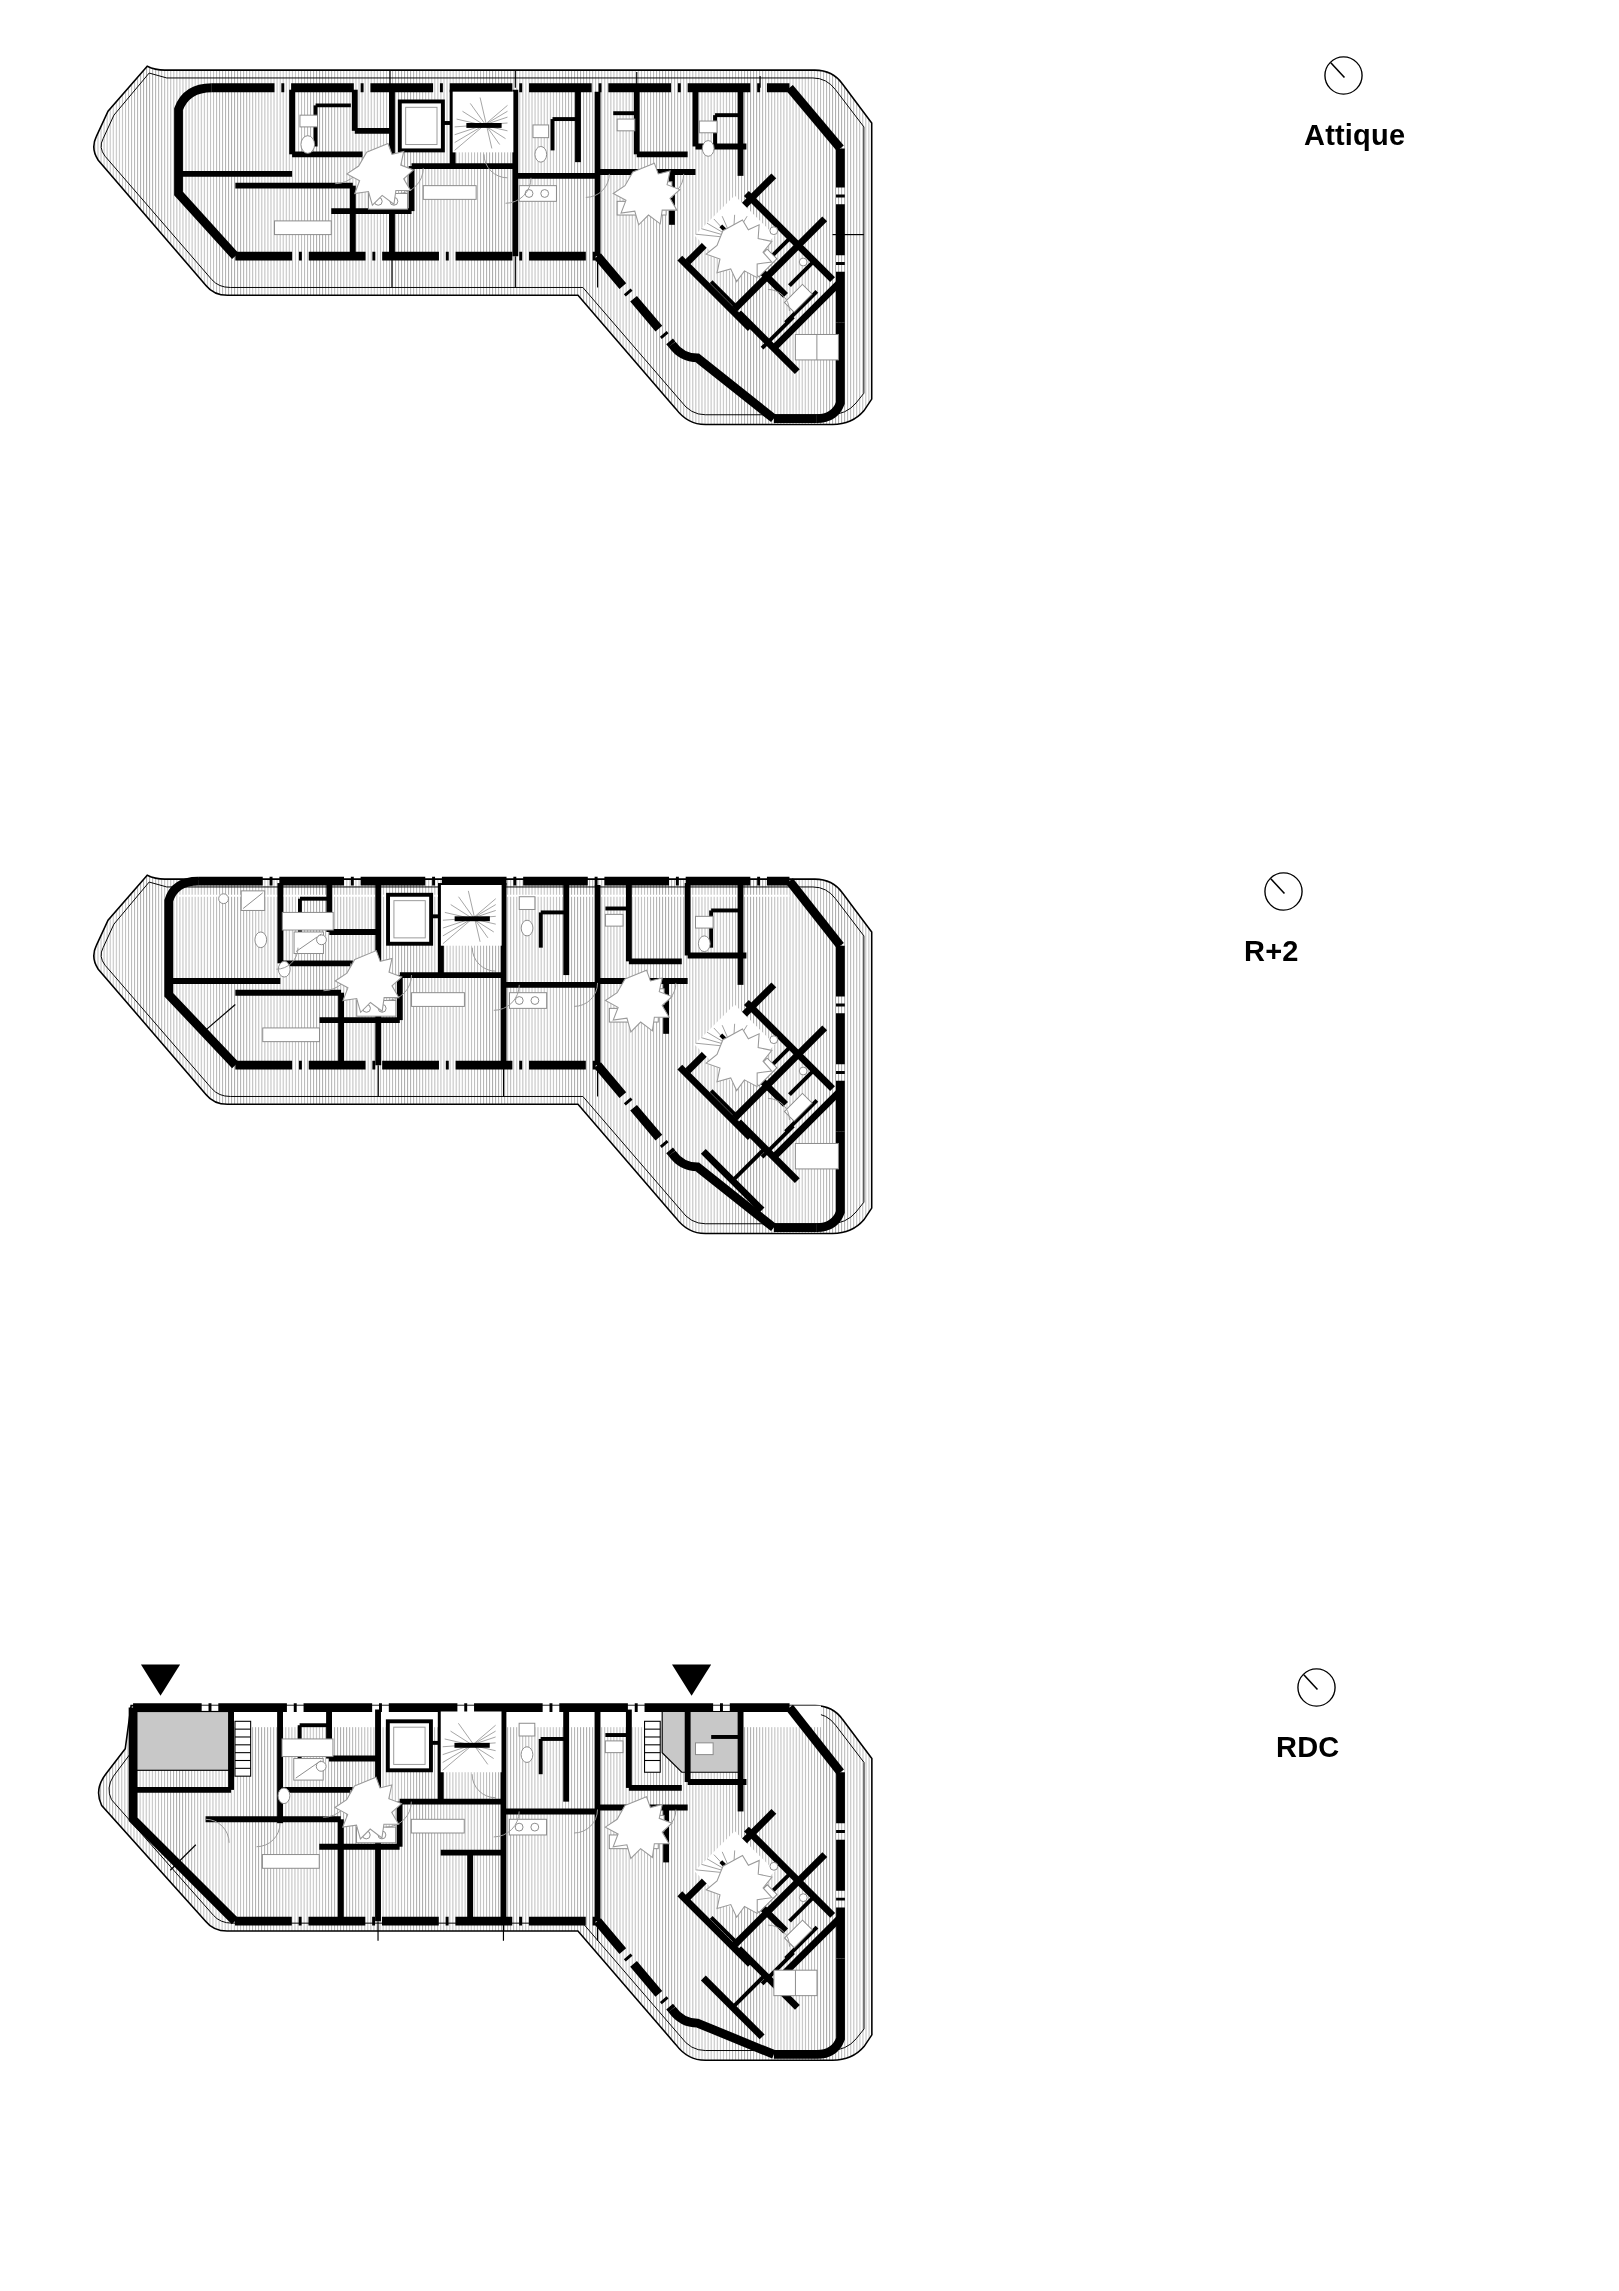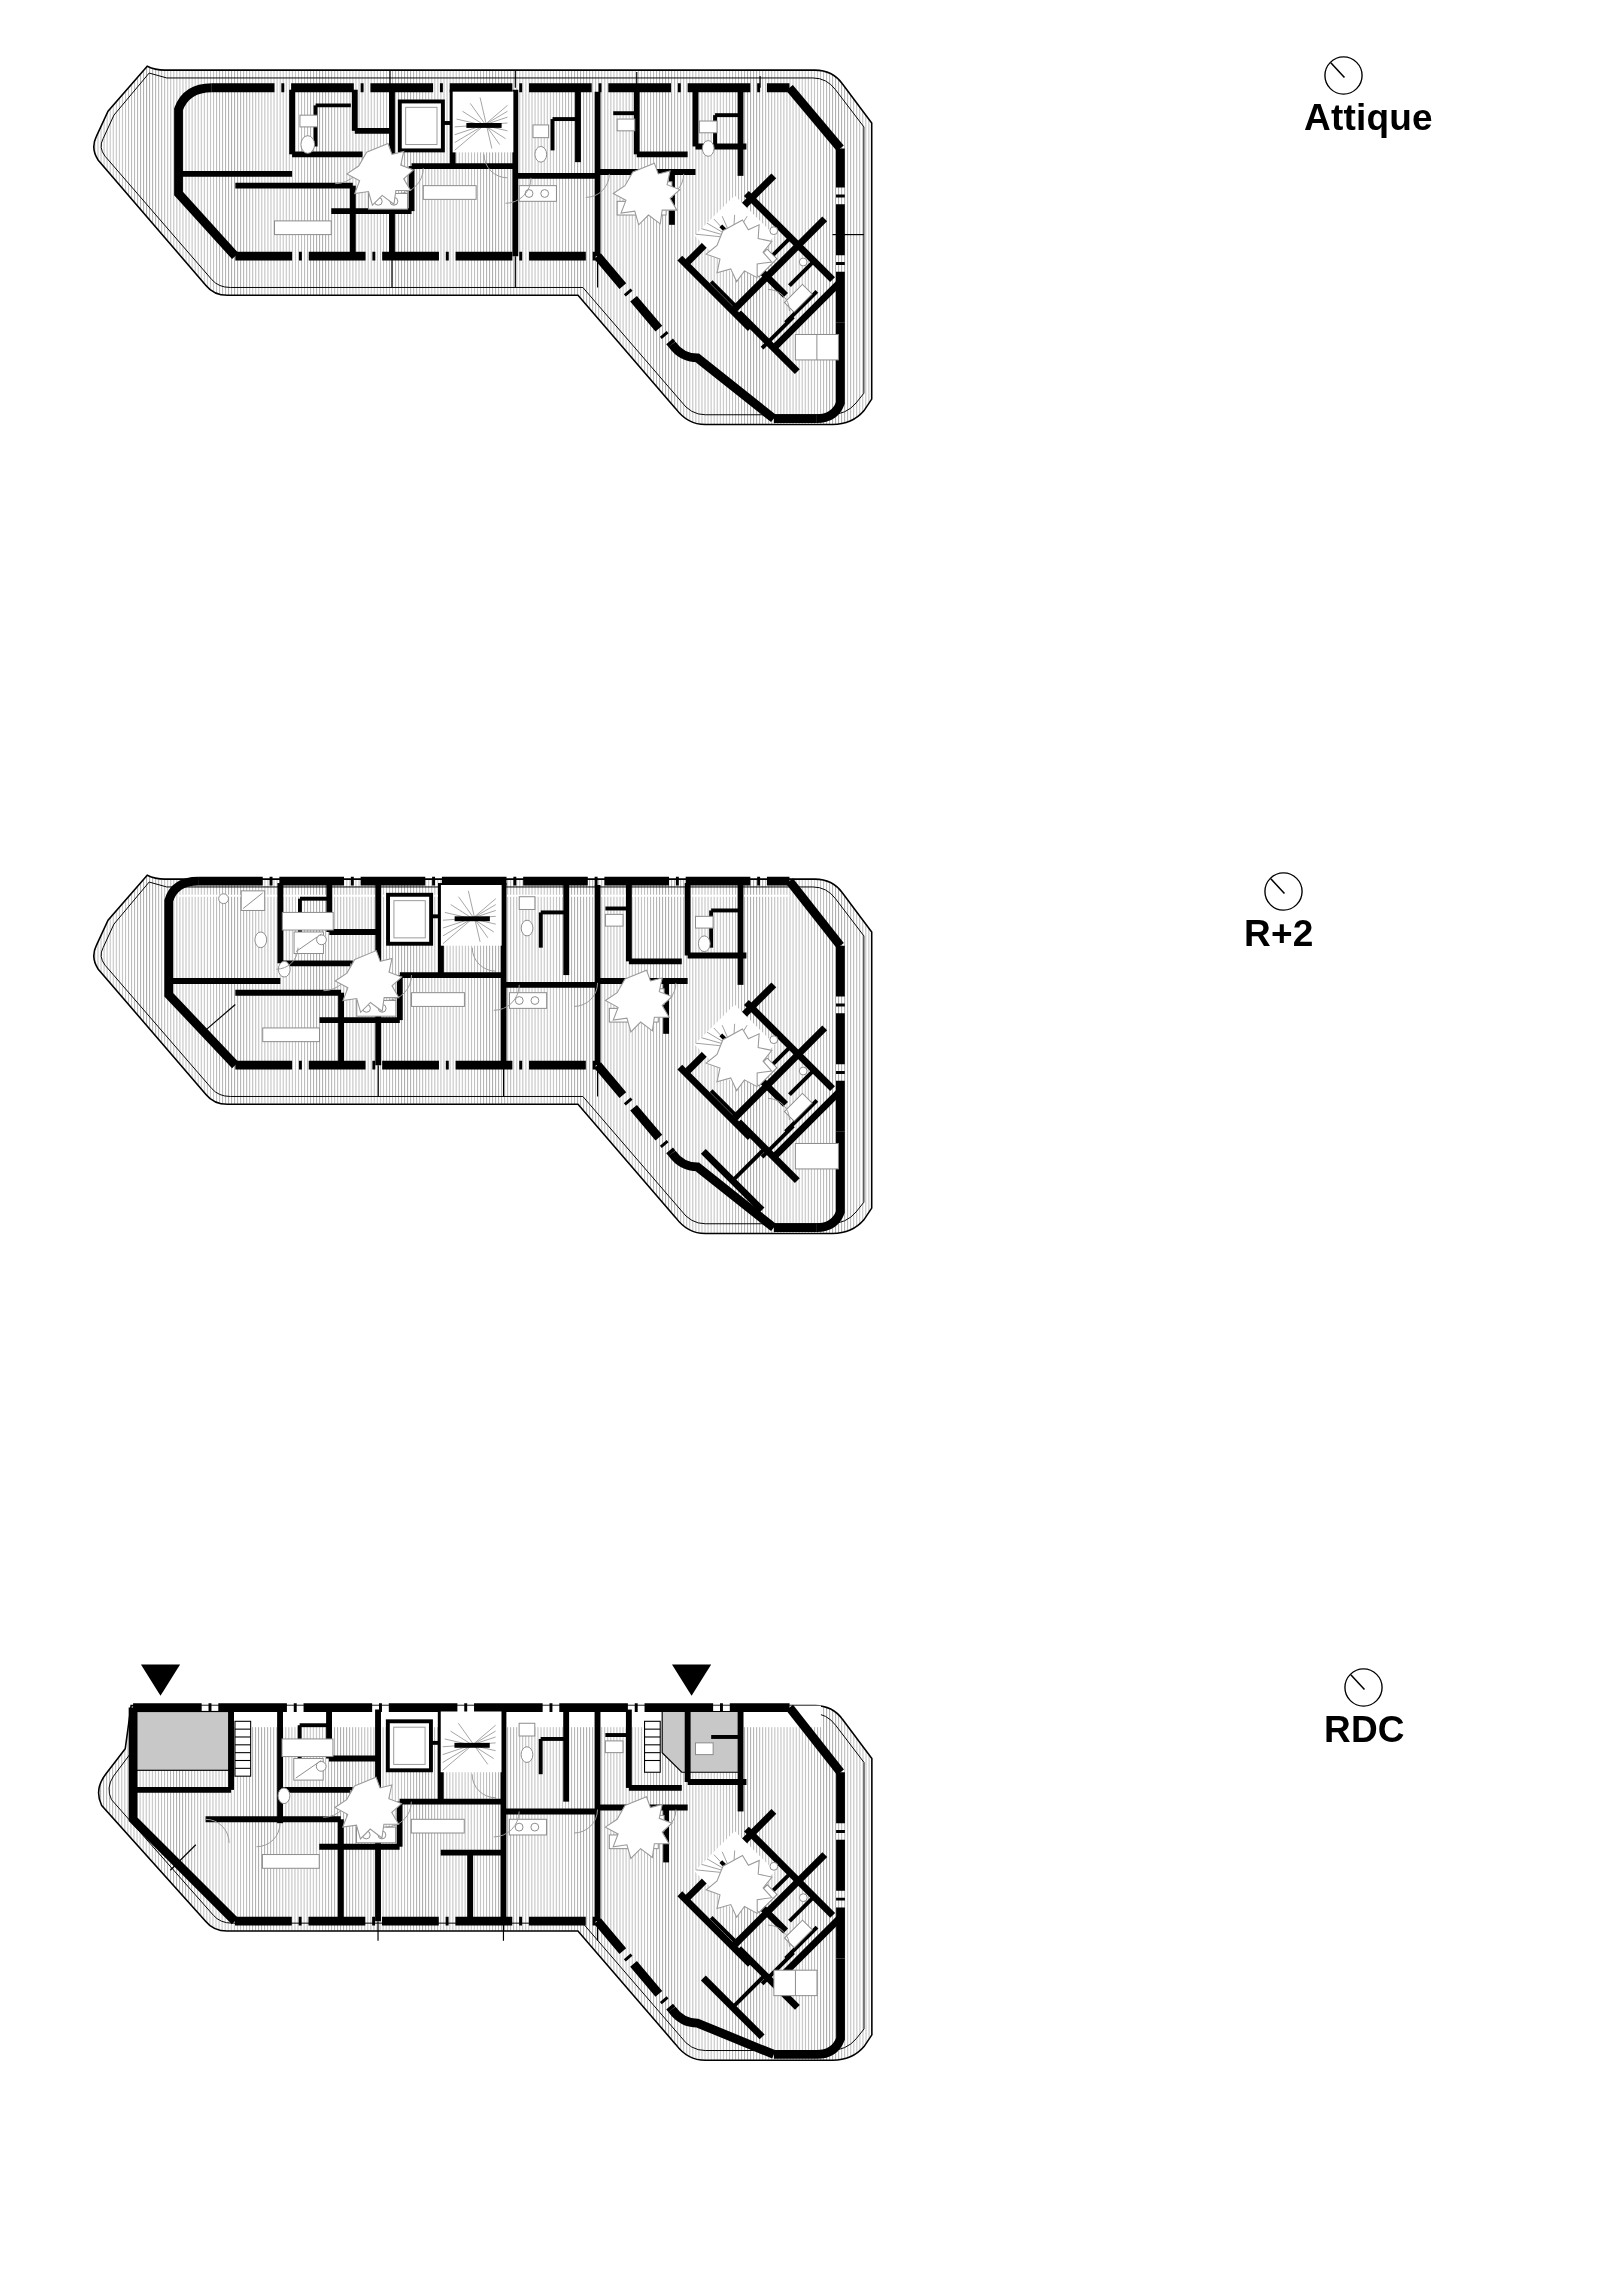--- a/index.html
+++ b/index.html
@@ -9,22 +9,22 @@
 
   .sheet{position:absolute;inset:0;}
 
   .plan{position:absolute;}
 
   .plan-svg{display:block;}
 
   .legend{position:absolute;display:flex;flex-direction:column;
           align-items:flex-start;}
   .north{width:43px;height:43px;margin-left:17.6px;}
-  .legend-label{font-size:37px;font-weight:bold;color:#000;
-                letter-spacing:0.2px;margin-top:0;white-space:nowrap;}
+  .legend-label{font-size:29px;font-weight:bold;color:#000;
+                letter-spacing:0.2px;margin-top:22px;white-space:nowrap;}
 </style>
 </head>
 <body>
 
 <div class="sheet">
 
   <div class="plan" style="left:88px;top:29px;width:1166px;height:421px;">
     <svg class="plan-svg" width="1166" height="421" viewBox="0 0 1190 430" xmlns="http://www.w3.org/2000/svg">
       <defs>
         <pattern id="deckA" width="3.1" height="8" patternUnits="userSpaceOnUse">
@@ -616,21 +616,21 @@
 
       <g stroke="#000" stroke-width="1.2">
         <line x1="296" y1="300" x2="296" y2="320"></line>
         <line x1="424" y1="300" x2="424" y2="320"></line>
         <line x1="520" y1="300" x2="520" y2="320"></line>
         <line x1="110" y1="222" x2="84" y2="248"></line>
       </g>
     </svg>
   </div>
 
-  <div class="legend" style="left:1324px;top:1666px;">
+  <div class="legend" style="left:1276px;top:1666px;align-items:center;">
     <svg class="north" viewBox="0 0 44 44">
       <circle cx="22" cy="22" r="19" fill="none" stroke="#000" stroke-width="1.4"></circle>
       <line x1="9" y1="9" x2="23" y2="24" stroke="#000" stroke-width="1.6"></line>
     </svg>
     <div class="legend-label">RDC</div>
   </div>
 
 </div>
 
 

